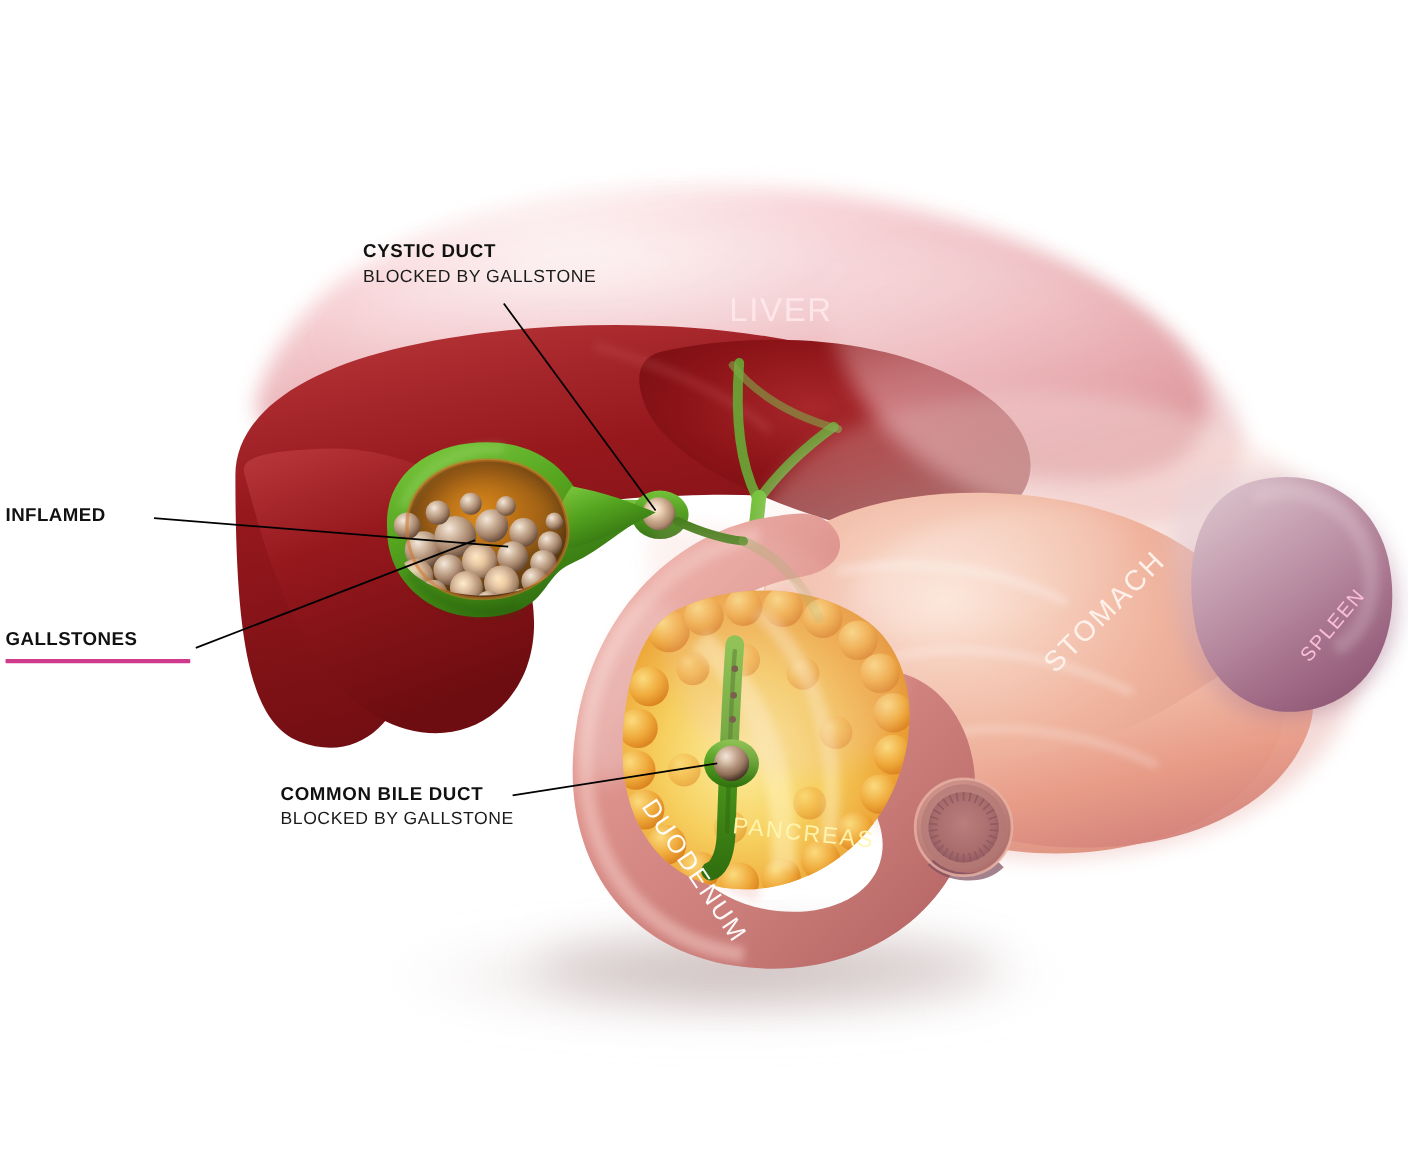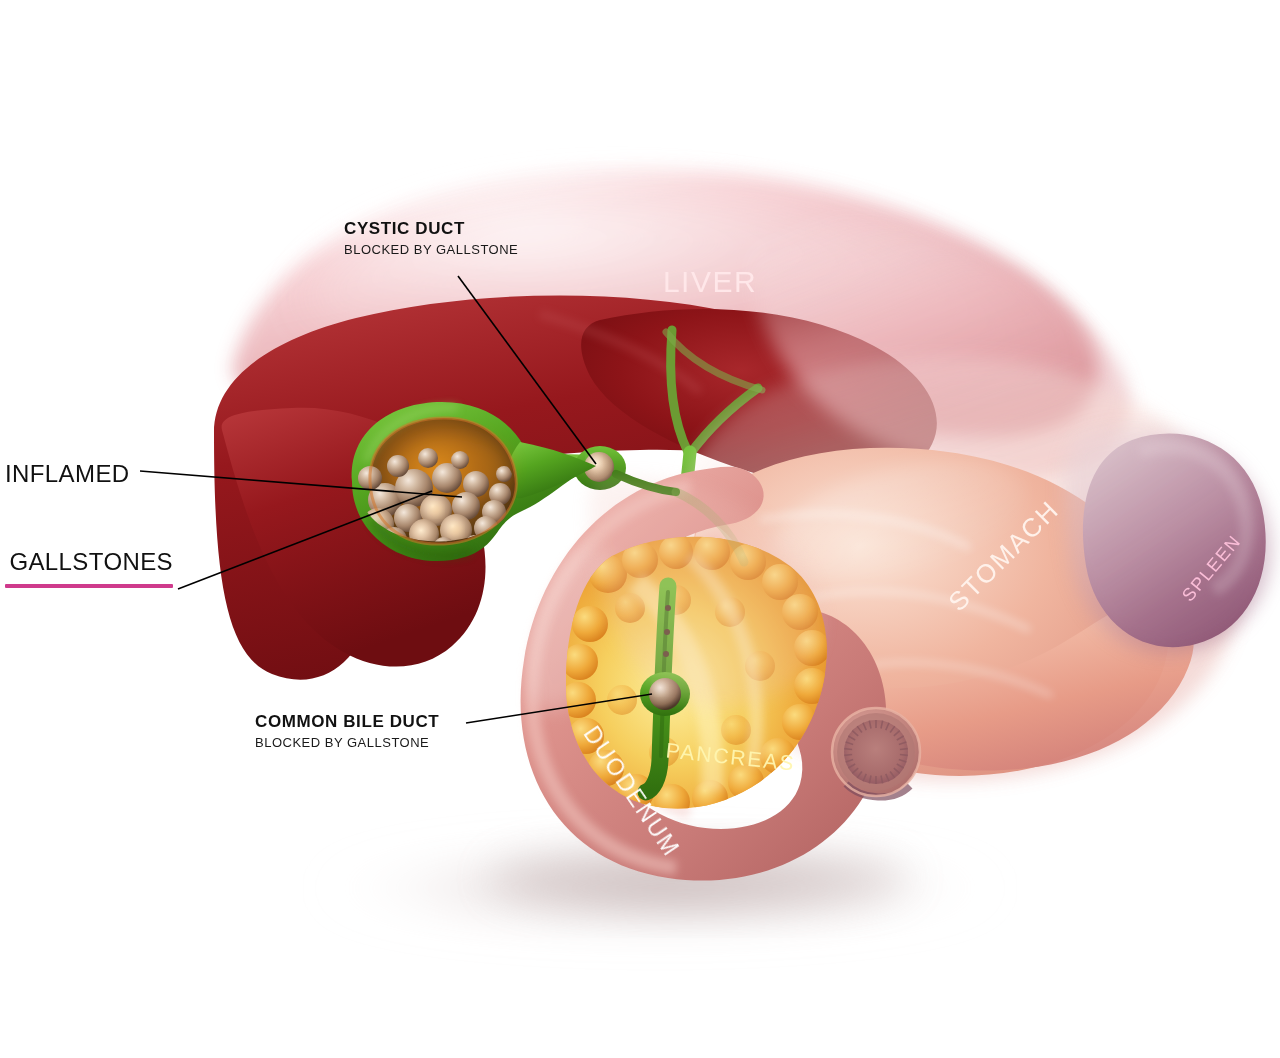--- a/index.html
+++ b/index.html
@@ -16,39 +16,39 @@
   .callout{position:absolute;}
   .callout .ttl{
     font-weight:bold;
     font-size:17px;
     letter-spacing:0.6px;
     color:#111111;
     white-space:nowrap;
     line-height:1.15;
   }
   .callout .sub{
-    font-size:13px;
+    font-size:16px;
     letter-spacing:0.5px;
     color:#1a1a1a;
     white-space:nowrap;
     line-height:1.25;
     margin-top:3px;
   }
   .callout.plain .ttl{
-    font-weight:normal;
-    font-size:24px;
+    font-weight:bold;
+    font-size:17px;
     letter-spacing:0.4px;
     line-height:1.35;
   }
   .uline{
     height:4px;width:168px;background:#cf3a8c;margin-top:6px;border-radius:1px;
   }
-  #lbl-cystic{left:344px;top:219px;}
+  #lbl-cystic{left:330px;top:219px;}
   #lbl-inflamed{left:5px;top:458px;}
-  #lbl-gallstones{left:5px;top:546px;text-align:right;}
+  #lbl-gallstones{left:5px;top:570px;}
   #lbl-cbd{left:255px;top:712px;}
 </style>
 </head>
 <body>
 
 <div id="stage">
 
 <svg id="art" viewBox="0 0 1280 1058">
   <defs>
 

